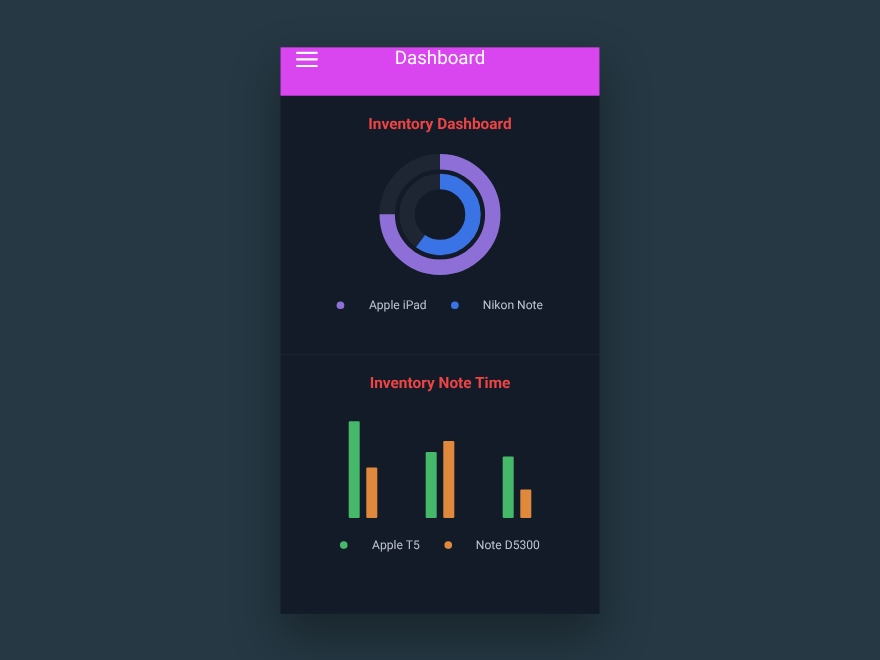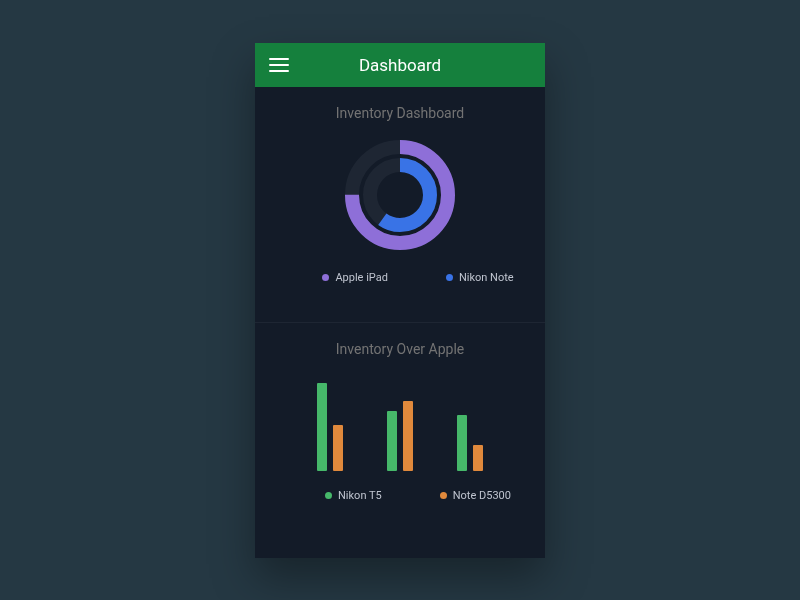--- a/index.html
+++ b/index.html
@@ -18,24 +18,23 @@
       width: 290px;
       height: 515px;
       background: #131b28;
       box-shadow: 0 20px 40px rgba(0,0,0,0.35);
       display: flex;
       flex-direction: column;
       color: #cfd3da;
     }
     
     .header {
-      background: #15803d;
+      background: #d946ef;
       height: 50px;
       display: flex;
-      align-items: center;
       padding: 0 14px;
       position: relative;
     }
     .hamburger {
       display: flex;
       flex-direction: column;
       justify-content: center;
       gap: 4px;
       width: 22px;
       height: 22px;
@@ -61,45 +60,44 @@
     .card {
       flex: 1 1 50%;
       border-bottom: 1px solid #1e2633;
       display: flex;
       flex-direction: column;
       align-items: center;
       padding: 18px 12px 16px;
     }
     .card:last-child { border-bottom: none; }
     .card-title {
-      color: #737373;
+      color: #ef4444;
       font-size: 14px;
-      font-weight: 400;
+      font-weight: 700;
       margin-bottom: 14px;
     }
     
     .donut-wrap {
       position: relative;
       width: 120px;
       height: 120px;
       margin-bottom: 16px;
     }
     .donut-wrap svg { display: block; transform: rotate(-90deg); }
     .legend {
       display: flex;
       gap: 22px;
       align-items: center;
     }
     .legend-item {
       display: flex;
       align-items: center;
-      gap: 6px;
+      gap: 22px;
       font-size: 11px;
       color: #bfc4cf;
-      margin-left: 36px;
     }
     .dot {
       width: 7px;
       height: 7px;
       border-radius: 50%;
       display: inline-block;
     }
     
     .bars-wrap {
       width: 100%;
@@ -162,42 +160,42 @@
         <span>Apple iPad</span>
       </div>
       <div class="legend-item">
         <span class="dot" style="background:#3973e6"></span>
         <span>Nikon Note</span>
       </div>
     </div>
   </div>
 
   <div class="card">
-    <div class="card-title">Inventory Over Apple</div>
+    <div class="card-title">Inventory Note Time</div>
 
     <div class="bars-wrap">
       <div class="bars">
         <div class="bar-group">
           <div class="bar" style="height:88px;background:#46b86a"></div>
           <div class="bar" style="height:46px;background:#e0893c"></div>
         </div>
         <div class="bar-group">
           <div class="bar" style="height:60px;background:#46b86a"></div>
           <div class="bar" style="height:70px;background:#e0893c"></div>
         </div>
         <div class="bar-group">
           <div class="bar" style="height:56px;background:#46b86a"></div>
           <div class="bar" style="height:26px;background:#e0893c"></div>
         </div>
       </div>
 
       <div class="legend">
         <div class="legend-item">
           <span class="dot" style="background:#46b86a"></span>
-          <span>Nikon T5</span>
+          <span>Apple T5</span>
         </div>
         <div class="legend-item">
           <span class="dot" style="background:#e0893c"></span>
           <span>Note D5300</span>
         </div>
       </div>
     </div>
   </div>
 
 </div>

